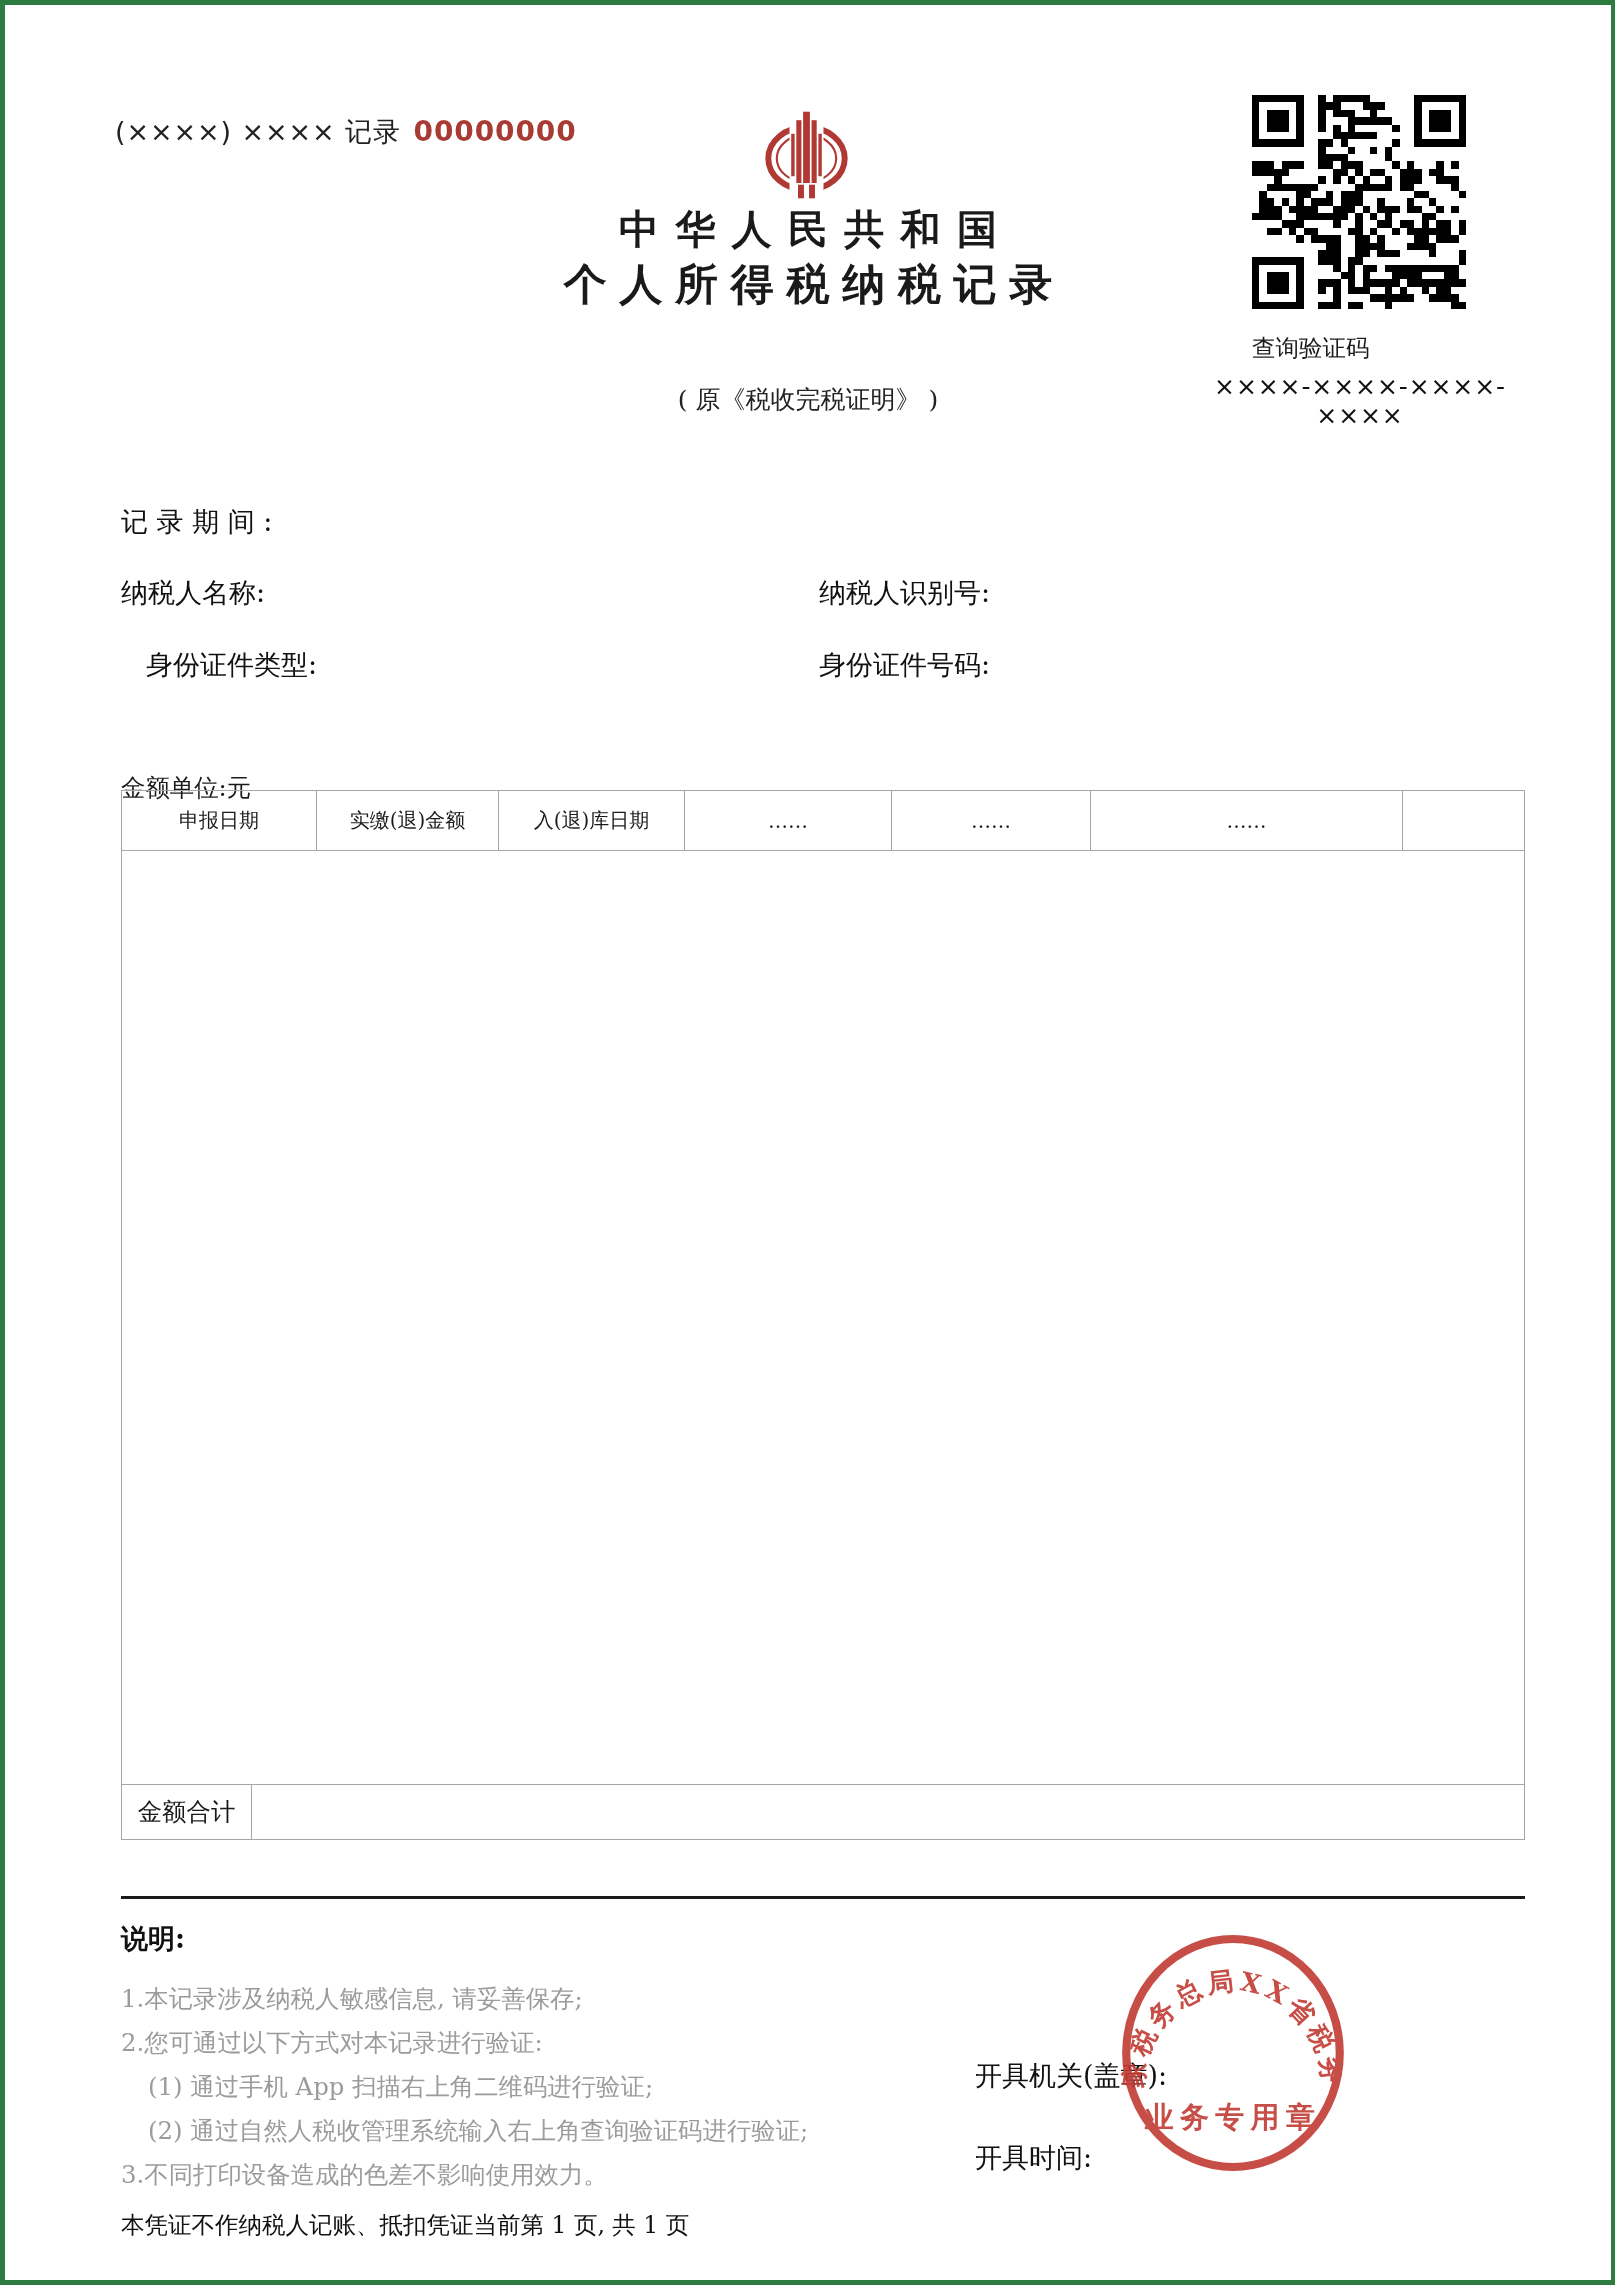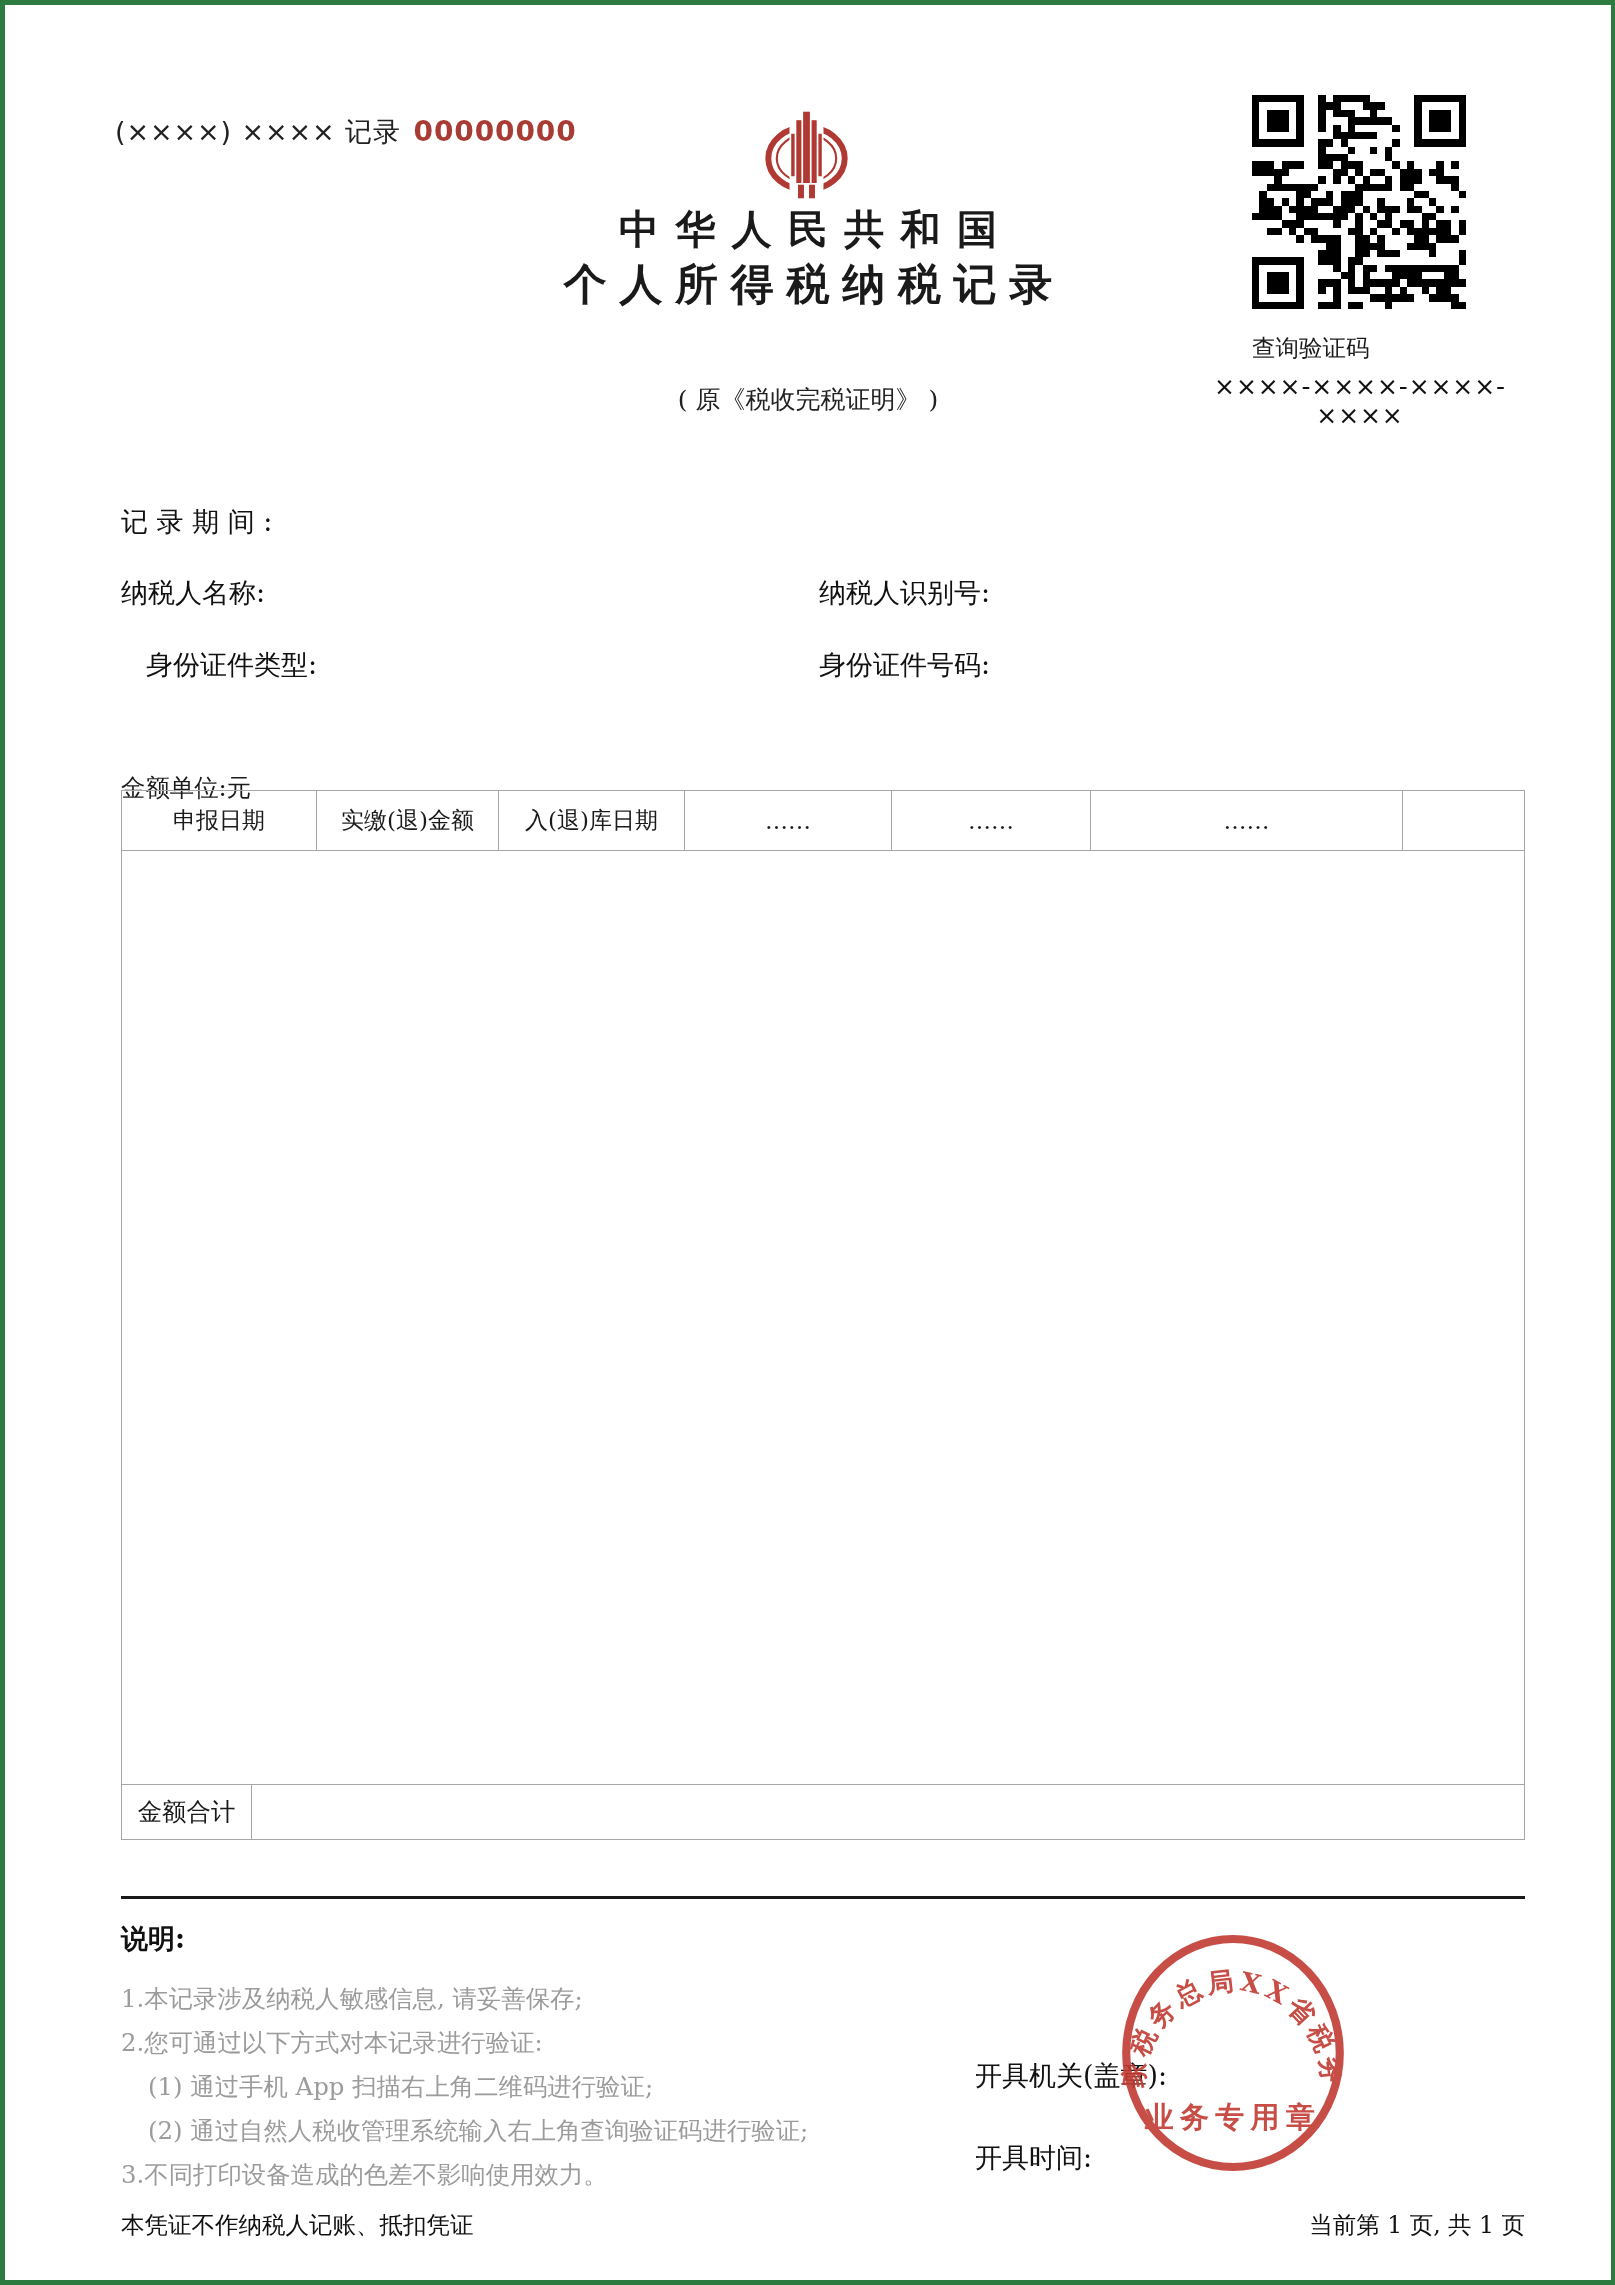--- a/index.html
+++ b/index.html
@@ -43,21 +43,21 @@
   .f-taxid  { left:814px; top:570px; }
   .f-idtype { left:123px; top:642px;margin-left:18px; }
   .f-idnum  { left:814px; top:642px; }
   .unit-note { left:116px; top:731px; width:1404px; text-align:left; font-size:24.4px;margin-top:36px; }
 
   
   .tbl { left:116px; top:785px; width:1404px; }
   .tbl-head { display:flex; width:1404px; height:61px;
               border:0.9px solid #a6a6a6; }
   .th { display:flex; align-items:center; justify-content:center;
-        font-size:23px; border-right:0.9px solid #a6a6a6; height:100%; }
+        font-size:20px; border-right:0.9px solid #a6a6a6; height:100%; }
   .th:last-child { border-right:none; }
   .tbl-body { width:1404px; height:934px;
               border-left:0.9px solid #a6a6a6; border-right:0.9px solid #a6a6a6;
               border-bottom:0.9px solid #a6a6a6; }
   .tbl-total { display:flex; width:1404px; height:55px;
                border-left:0.9px solid #a6a6a6; border-right:0.9px solid #a6a6a6;
                border-bottom:0.9px solid #a6a6a6; }
   .total-label { width:130px; height:100%; display:flex; align-items:center; justify-content:center;
                  font-size:24.4px; border-right:0.9px solid #a6a6a6;font-family:Liberation Mono, monospace; }
   .total-value { flex:1; display:flex; align-items:center; padding-left:16.3px; font-size:24.4px; }
@@ -71,21 +71,21 @@
   .note-item { font-size:24.4px; color:#9b9b9b; line-height:44px; }
   .note-item.indent { padding-left:27px; }
 
   
   .f-authority { left:970px; top:2053px; }
   .f-issuetime { left:970px; top:2135px; }
   .stamp { left:1114px; top:1927px; width:228px; height:242px; opacity:0.9; }
 
   
   .footer { left:116px; top:2204px; width:1404px; display:flex;
-            justify-content:space-between; font-size:23.5px; color:#111; }
+            font-size:23.5px; color:#111; }
 </style>
 </head>
 <body>
 
 <div class="page">
 
   <div class="abs doc-number">
     <span>(××××) ×××× 记录</span><span class="num">00000000</span>
   </div>
 

